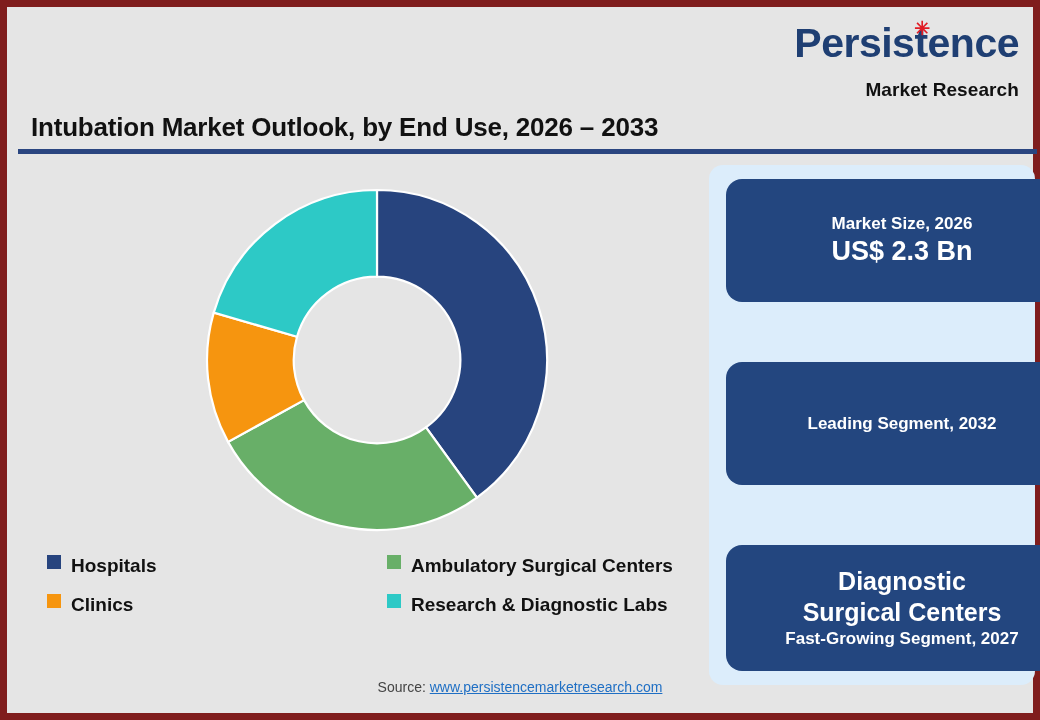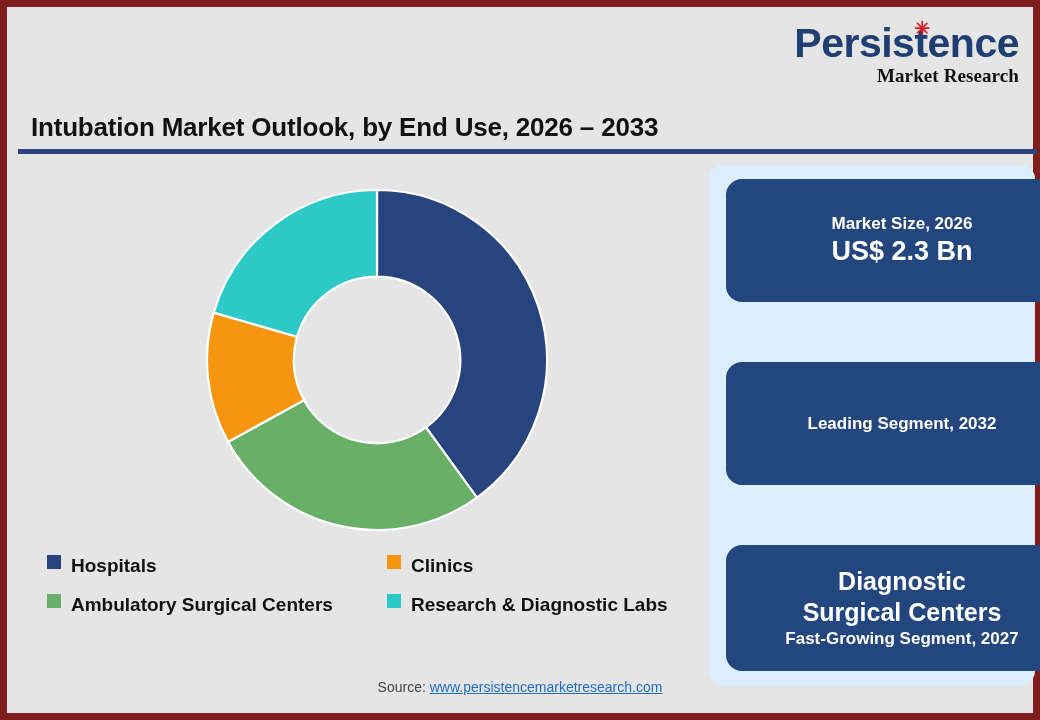--- a/index.html
+++ b/index.html
@@ -41,26 +41,26 @@
   }
   .logo-star {
     position: absolute;
     left: 120px;
     top: -4px;
     color: #E01B24;
     font-size: 19px;
     line-height: 1;
   }
   .logo-sub {
-    font-family: Liberation Serif, serif;
+    font-family: Liberation Sans, sans-serif;
     font-weight: bold;
     font-size: 19px;
     color: #111111;
     letter-spacing: 0.1px;
-    margin-top: 2px;
+    margin-top: 16px;
   }
 
   
   .title {
     position: absolute;
     left: 24px;
     top: 105px;
     font-size: 26px;
     font-weight: bold;
     color: #111111;
@@ -200,26 +200,26 @@
         </g>
     </svg>
   </div>
 
   <div class="legend">
     <div class="legend-item">
       <span class="legend-swatch" style="background:#27447E"></span>
       <span class="legend-label">Hospitals</span>
     </div>
     <div class="legend-item">
+      <span class="legend-swatch" style="background:#68AF68"></span>
+      <span class="legend-label">Ambulatory Surgical Centers</span>
+    </div>
+    <div class="legend-item">
       <span class="legend-swatch" style="background:#F6950F"></span>
       <span class="legend-label">Clinics</span>
-    </div>
-    <div class="legend-item">
-      <span class="legend-swatch" style="background:#68AF68"></span>
-      <span class="legend-label">Ambulatory Surgical Centers</span>
     </div>
     <div class="legend-item">
       <span class="legend-swatch" style="background:#2DC9C6"></span>
       <span class="legend-label">Research &amp; Diagnostic Labs</span>
     </div>
   </div>
 
   <div class="side-panel">
 
     <div class="kpi-card" id="kpi-market-size">

